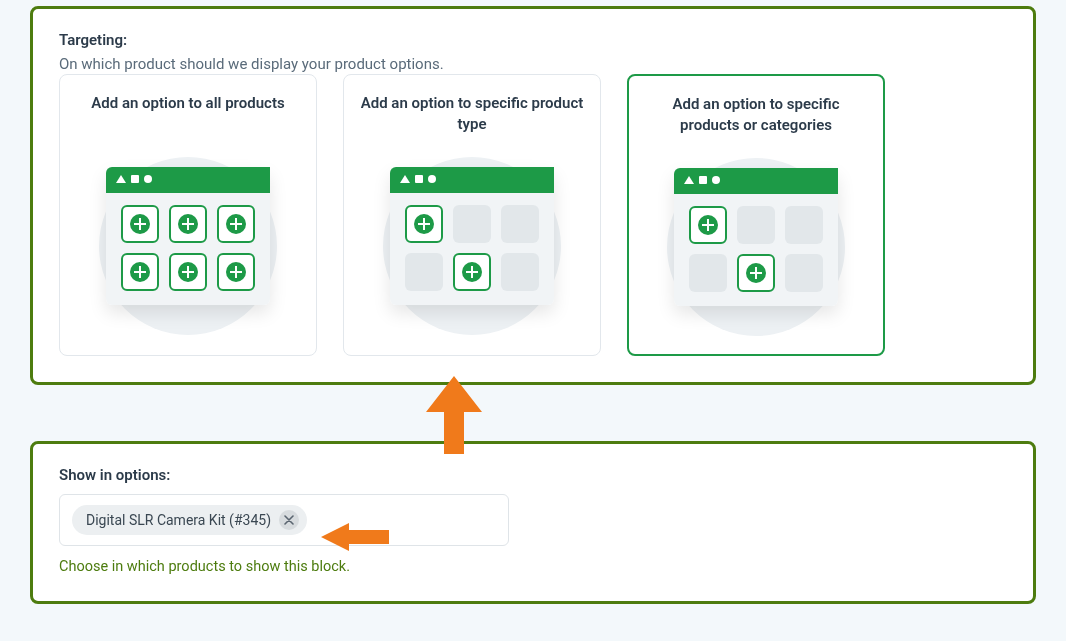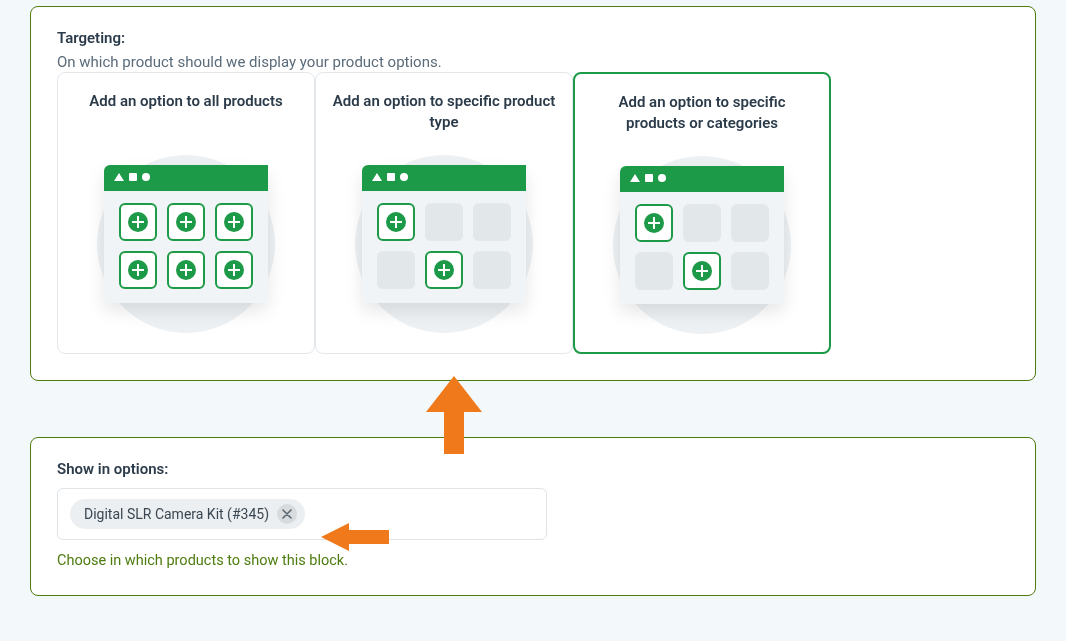--- a/index.html
+++ b/index.html
@@ -7,40 +7,41 @@
       font-family: -apple-system, BlinkMacSystemFont, "Segoe UI", Roboto, Helvetica, Arial, sans-serif;
       background: #f3f8fb;
       color: #2c3b4a;
       width: 1066px;
       height: 641px;
       overflow: hidden;
       position: relative;
     }
     .panel {
       background: #ffffff;
-      border: 1px solid #4d7c0f;
+      border: 3px solid #4d7c0f;
       border-radius: 8px;
       margin: 8px 30px;
       padding: 22px 26px 26px;
     }
     .panel-top { margin-top: 6px; }
     .panel-bottom { margin-top: 56px; }
     .section-title {
       font-weight: 600;
       font-size: 15px;
       color: #2c3b4a;
       margin-bottom: 6px;
     }
     .section-desc {
       font-size: 15px;
       color: #5a6b7a;
       margin-bottom: 1px;
     }
     .cards-row {
       display: flex;
+      gap: 26px;
     }
     .card {
       width: 258px;
       height: 282px;
       border: 1px solid #e2e7ec;
       border-radius: 8px;
       background: #fff;
       padding: 18px 14px 14px;
       text-align: center;
       cursor: pointer;
@@ -158,21 +159,21 @@
       position: absolute;
       left: 321px;
       top: 521px;
       width: 68px;
       height: 32px;
     }
     .input-box {
       border: 1px solid #dfe4e8;
       border-radius: 6px;
       padding: 10px 12px;
-      width: 490px;
+      width: 450px;
       display: flex;
       align-items: center;
       margin-bottom: 12px;
       margin-top: 10px;
     }
     .chip {
       background: #eceff1;
       border-radius: 18px;
       padding: 5px 8px 5px 14px;
       font-size: 14px;

